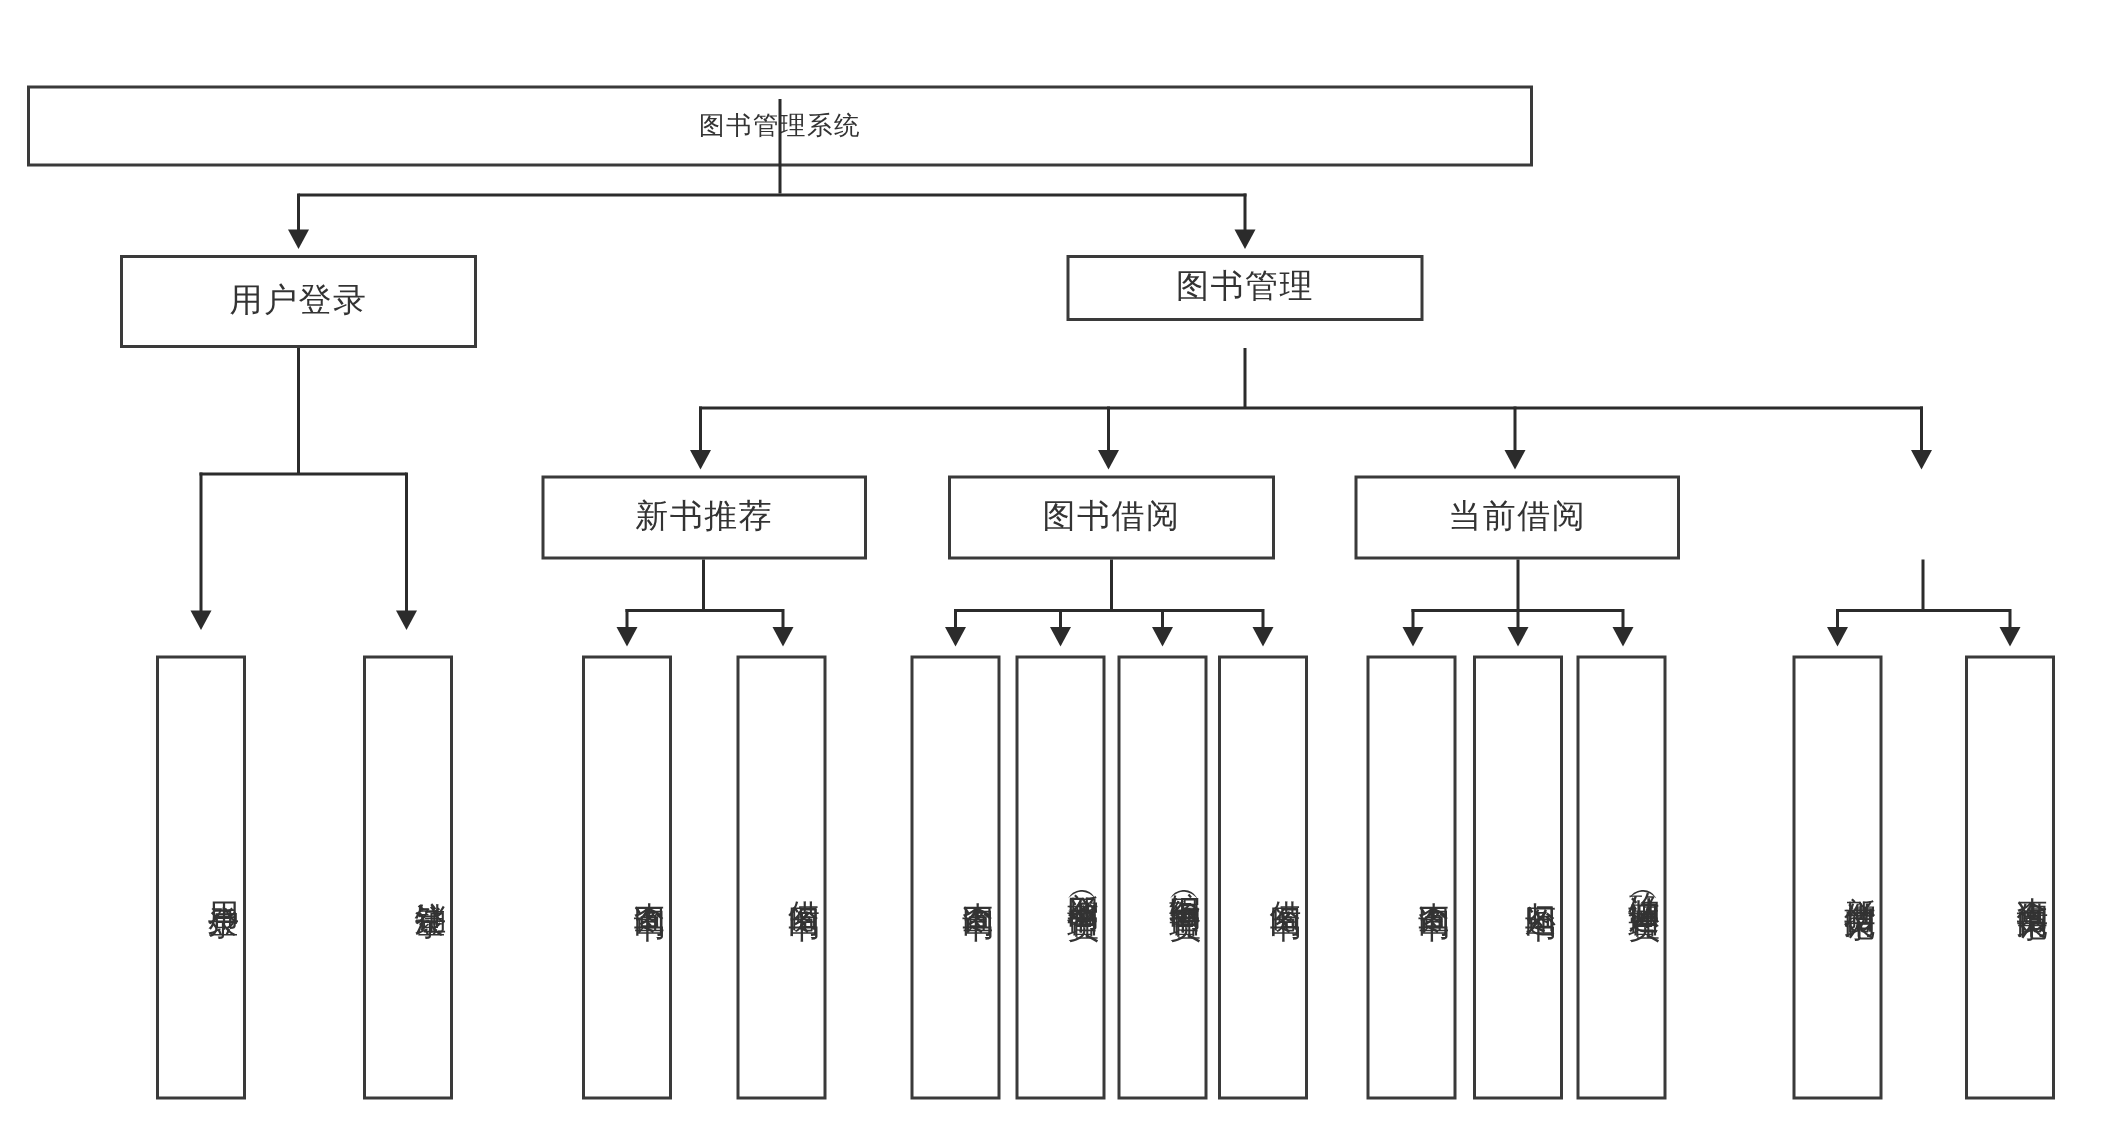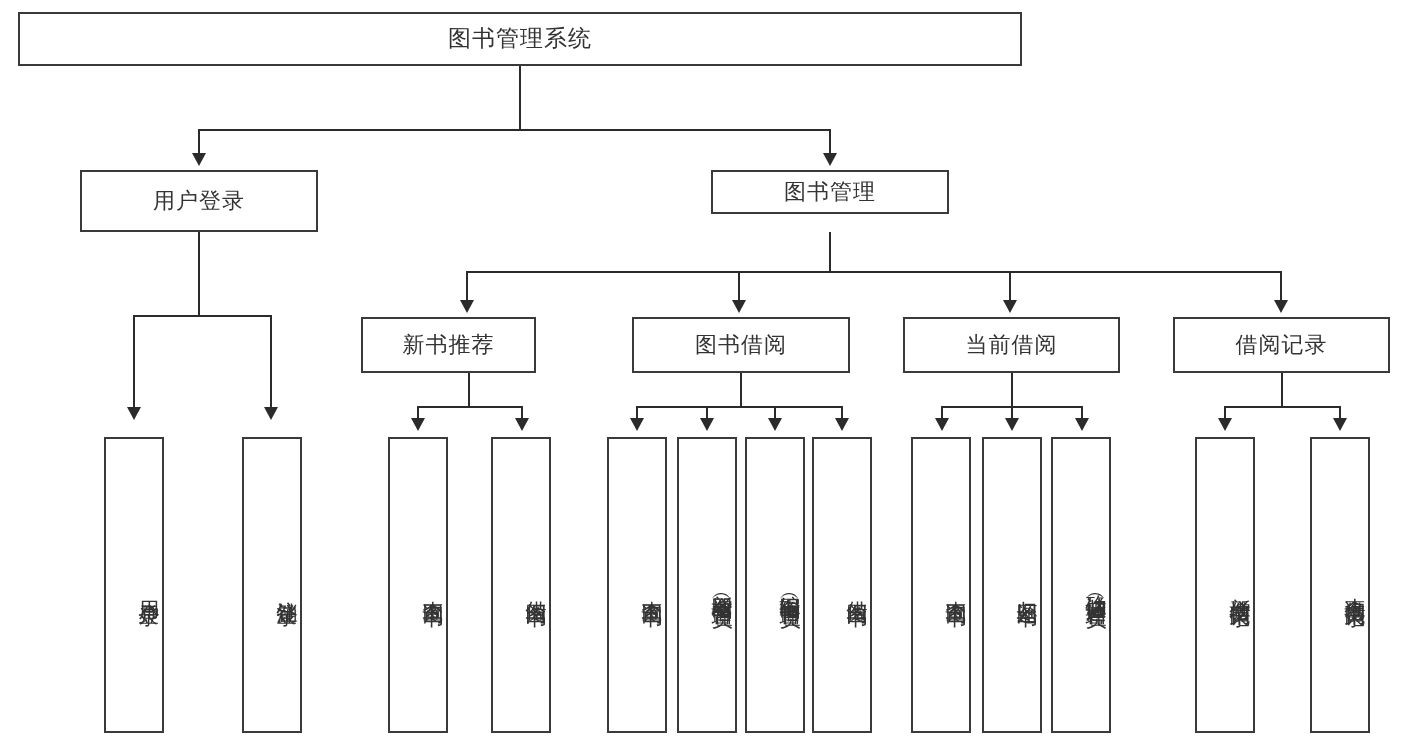--- a/index.html
+++ b/index.html
@@ -30,21 +30,22 @@
     align-items: center;
     justify-content: center;
     text-align: center;
   }
   .node.horiz {
     font-size: 22px;
     letter-spacing: 1px;
     line-height: 1.2;
   }
   .node.root {
-    font-size: 23px;
+    font-size: 17px;
+    margin-top: 45px;
   }
   .node.vert {
     writing-mode: vertical-rl;
     text-orientation: upright;
     font-size: 21px;
     line-height: 1.25;
     letter-spacing: 2px;
     align-items: flex-start;
     justify-content: center;
     padding-top: 6px;
@@ -119,31 +120,28 @@
   <div class="conn hline" style="left:466px; top:271px; width:816px; height:2px;"></div>
   <div class="conn vline" style="left:466px; top:271px; width:2px; height:32px;"></div>
   <div class="arrow" style="left:460px; top:300px;"></div>
   <div class="conn vline" style="left:738px; top:271px; width:2px; height:32px;"></div>
   <div class="arrow" style="left:732px; top:300px;"></div>
   <div class="conn vline" style="left:1009px; top:271px; width:2px; height:32px;"></div>
   <div class="arrow" style="left:1003px; top:300px;"></div>
   <div class="conn vline" style="left:1280px; top:271px; width:2px; height:32px;"></div>
   <div class="arrow" style="left:1274px; top:300px;"></div>
 
-  <div class="node horiz" style="left:361px; top:317px; width:175px; height:56px;">
+  <div class="node horiz" style="left:361px; top:317px; width:217px; height:56px;">
     <span>新书推荐</span>
   </div>
   <div class="node horiz" style="left:903px; top:317px; width:217px; height:56px;">
     <span>当前借阅</span>
   </div>
   <div class="node horiz" style="left:632px; top:317px; width:218px; height:56px;">
     <span>图书借阅</span>
-  </div>
-  <div class="node horiz" style="left:1173px; top:317px; width:217px; height:56px;">
-    <span>借阅记录</span>
   </div>
 
   <div class="conn vline" style="left:468px; top:373px; width:2px; height:34px;"></div>
   <div class="conn hline" style="left:417px; top:406px; width:105px; height:2px;"></div>
   <div class="conn vline" style="left:417px; top:406px; width:2px; height:15px;"></div>
   <div class="arrow" style="left:411px; top:418px;"></div>
   <div class="conn vline" style="left:521px; top:406px; width:2px; height:15px;"></div>
   <div class="arrow" style="left:515px; top:418px;"></div>
 
   <div class="conn vline" style="left:740px; top:373px; width:2px; height:34px;"></div>

